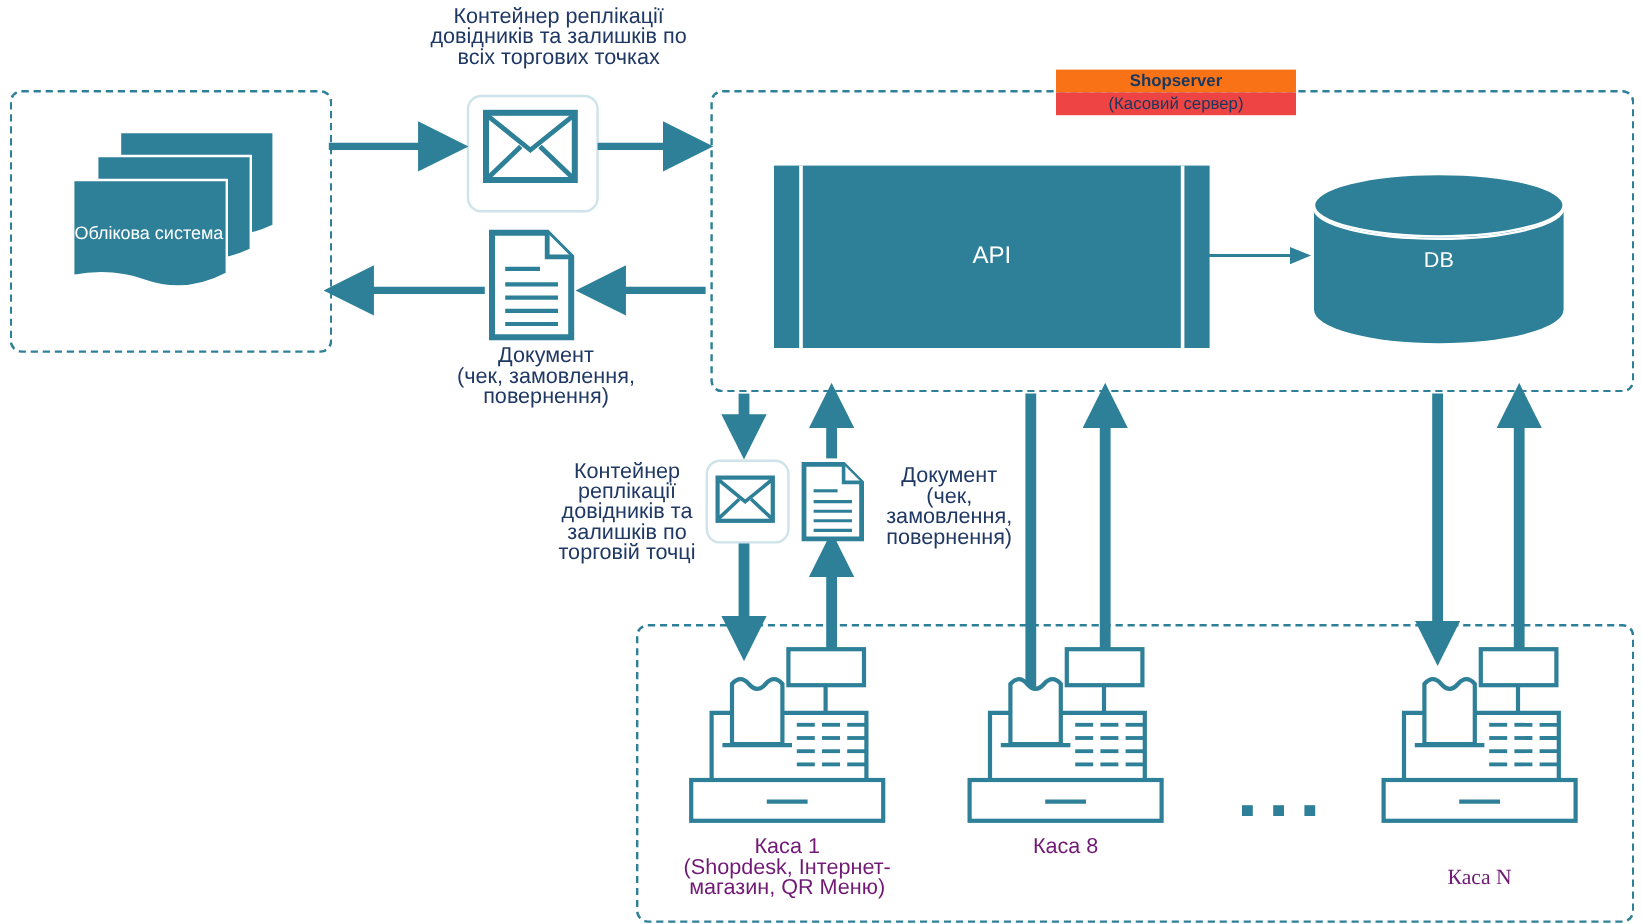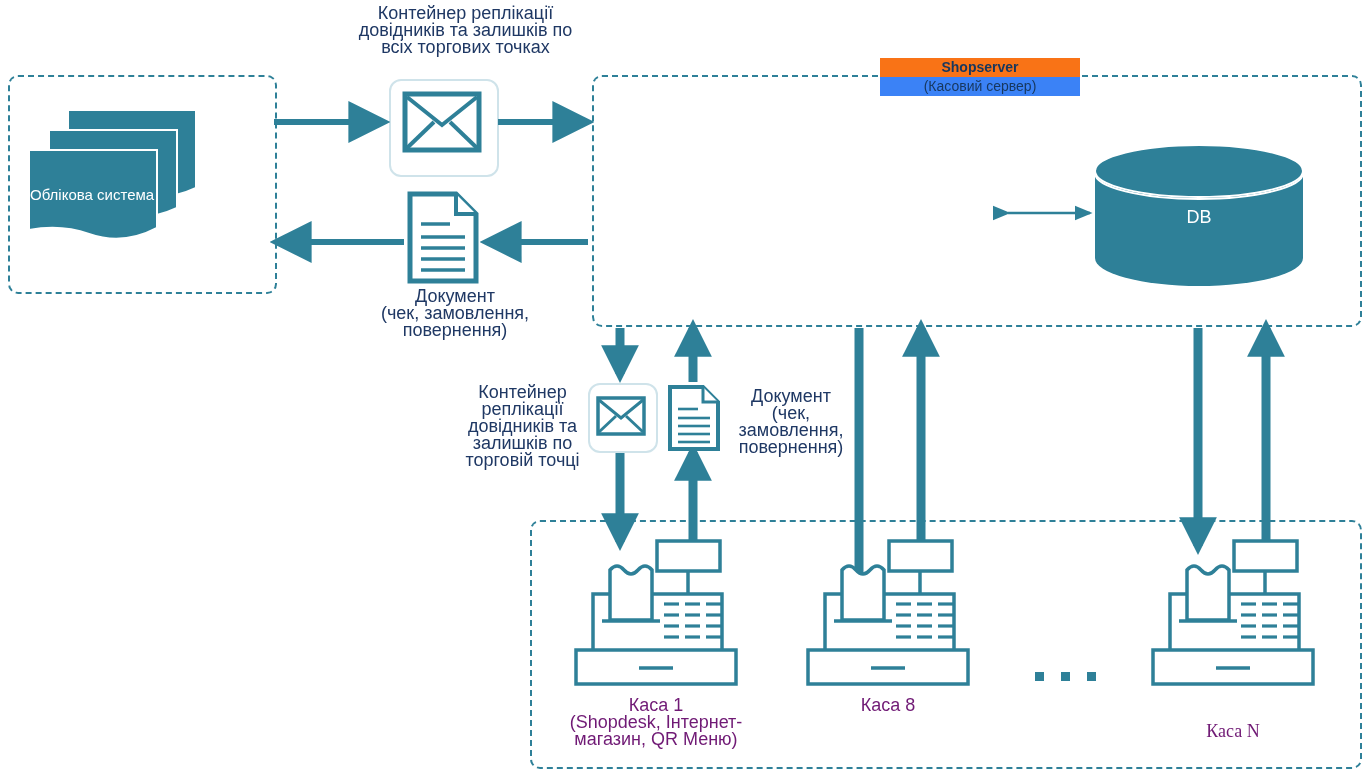--- a/index.html
+++ b/index.html
@@ -49,21 +49,21 @@
   }
   .group-title .t1 {
     display: block;
     font-weight: bold;
     background: #f97316;
     padding: 0 6px;
   }
   .group-title .t2 {
     display: block;
     font-weight: normal;
-    background: #3b82f6;
+    background: #ef4444;
     padding: 0 4px;
   }
 
   
   .acct-wrap { position: absolute; }
   .acct-label {
     position: absolute;
     color: #ffffff;
     font-size: 15px;
     white-space: nowrap;
@@ -130,21 +130,21 @@
 
   <div class="group-box" style="left:592px; top:75px; width:766px; height:248px;"></div>
 
   <div class="group-box" style="left:530px; top:520px; width:828px; height:245px;"></div>
 
   <div class="group-title" style="left:880px; top:58px; width:200px;">
     <span class="t1">Shopserver</span>
     <span class="t2">(Касовий сервер)</span>
   </div>
 
-  <div class="acct-wrap" style="left:8px; top:108px; width:230px; height:140px;text-align:center;">
+  <div class="acct-wrap" style="left:40px; top:108px; width:230px; height:140px;text-align:center;">
     <svg width="230" height="140" viewBox="0 0 230 140">
 
       <path d="M60 2 L188 2 L188 80 Q154 96 120 84 Q92 74 60 80 Z" fill="#2E8098" stroke="#ffffff" stroke-width="2"></path>
 
       <path d="M41 22 L169 22 L169 100 Q135 116 101 104 Q73 94 41 100 Z" fill="#2E8098" stroke="#ffffff" stroke-width="2"></path>
 
       <path d="M21 42 L149 42 L149 120 Q115 138 81 126 Q53 116 21 122 Z" fill="#2E8098" stroke="#ffffff" stroke-width="2"></path>
     </svg>
     <span class="acct-label" style="left:22px; top:78px;">Облікова система</span>
   </div>
@@ -234,20 +234,25 @@
     </g>
 
     <g>
       <line x1="1198" y1="328" x2="1198" y2="546" stroke="#2E8098" stroke-width="9" marker-end="url(#fat)"></line>
     </g>
     <g>
       <line x1="1266" y1="545" x2="1266" y2="328" stroke="#2E8098" stroke-width="9" marker-end="url(#fat)"></line>
     </g>
   </svg>
 
+  <div class="api-block" style="left:645px; top:138px; width:363px; height:152px;">
+    <div class="vline" style="left:21px;"></div>
+    <div class="vline" style="right:21px;"></div>
+    <div class="label">API</div>
+  </div>
 
   <div class="abs" style="left:1093px; top:143px; width:212px; height:143px;">
     <svg width="212" height="143" viewBox="0 0 212 143">
       <path d="M2 28 L2 115 A104 28 0 0 0 210 115 L210 28 Z" fill="#2E8098"></path>
       <ellipse cx="106" cy="28" rx="104" ry="26" fill="#2E8098" stroke="#ffffff" stroke-width="2"></ellipse>
       <path d="M2 30 A104 26 0 0 0 210 30" fill="none" stroke="#ffffff" stroke-width="2"></path>
     </svg>
     <div class="db-label">DB</div>
   </div>
 

